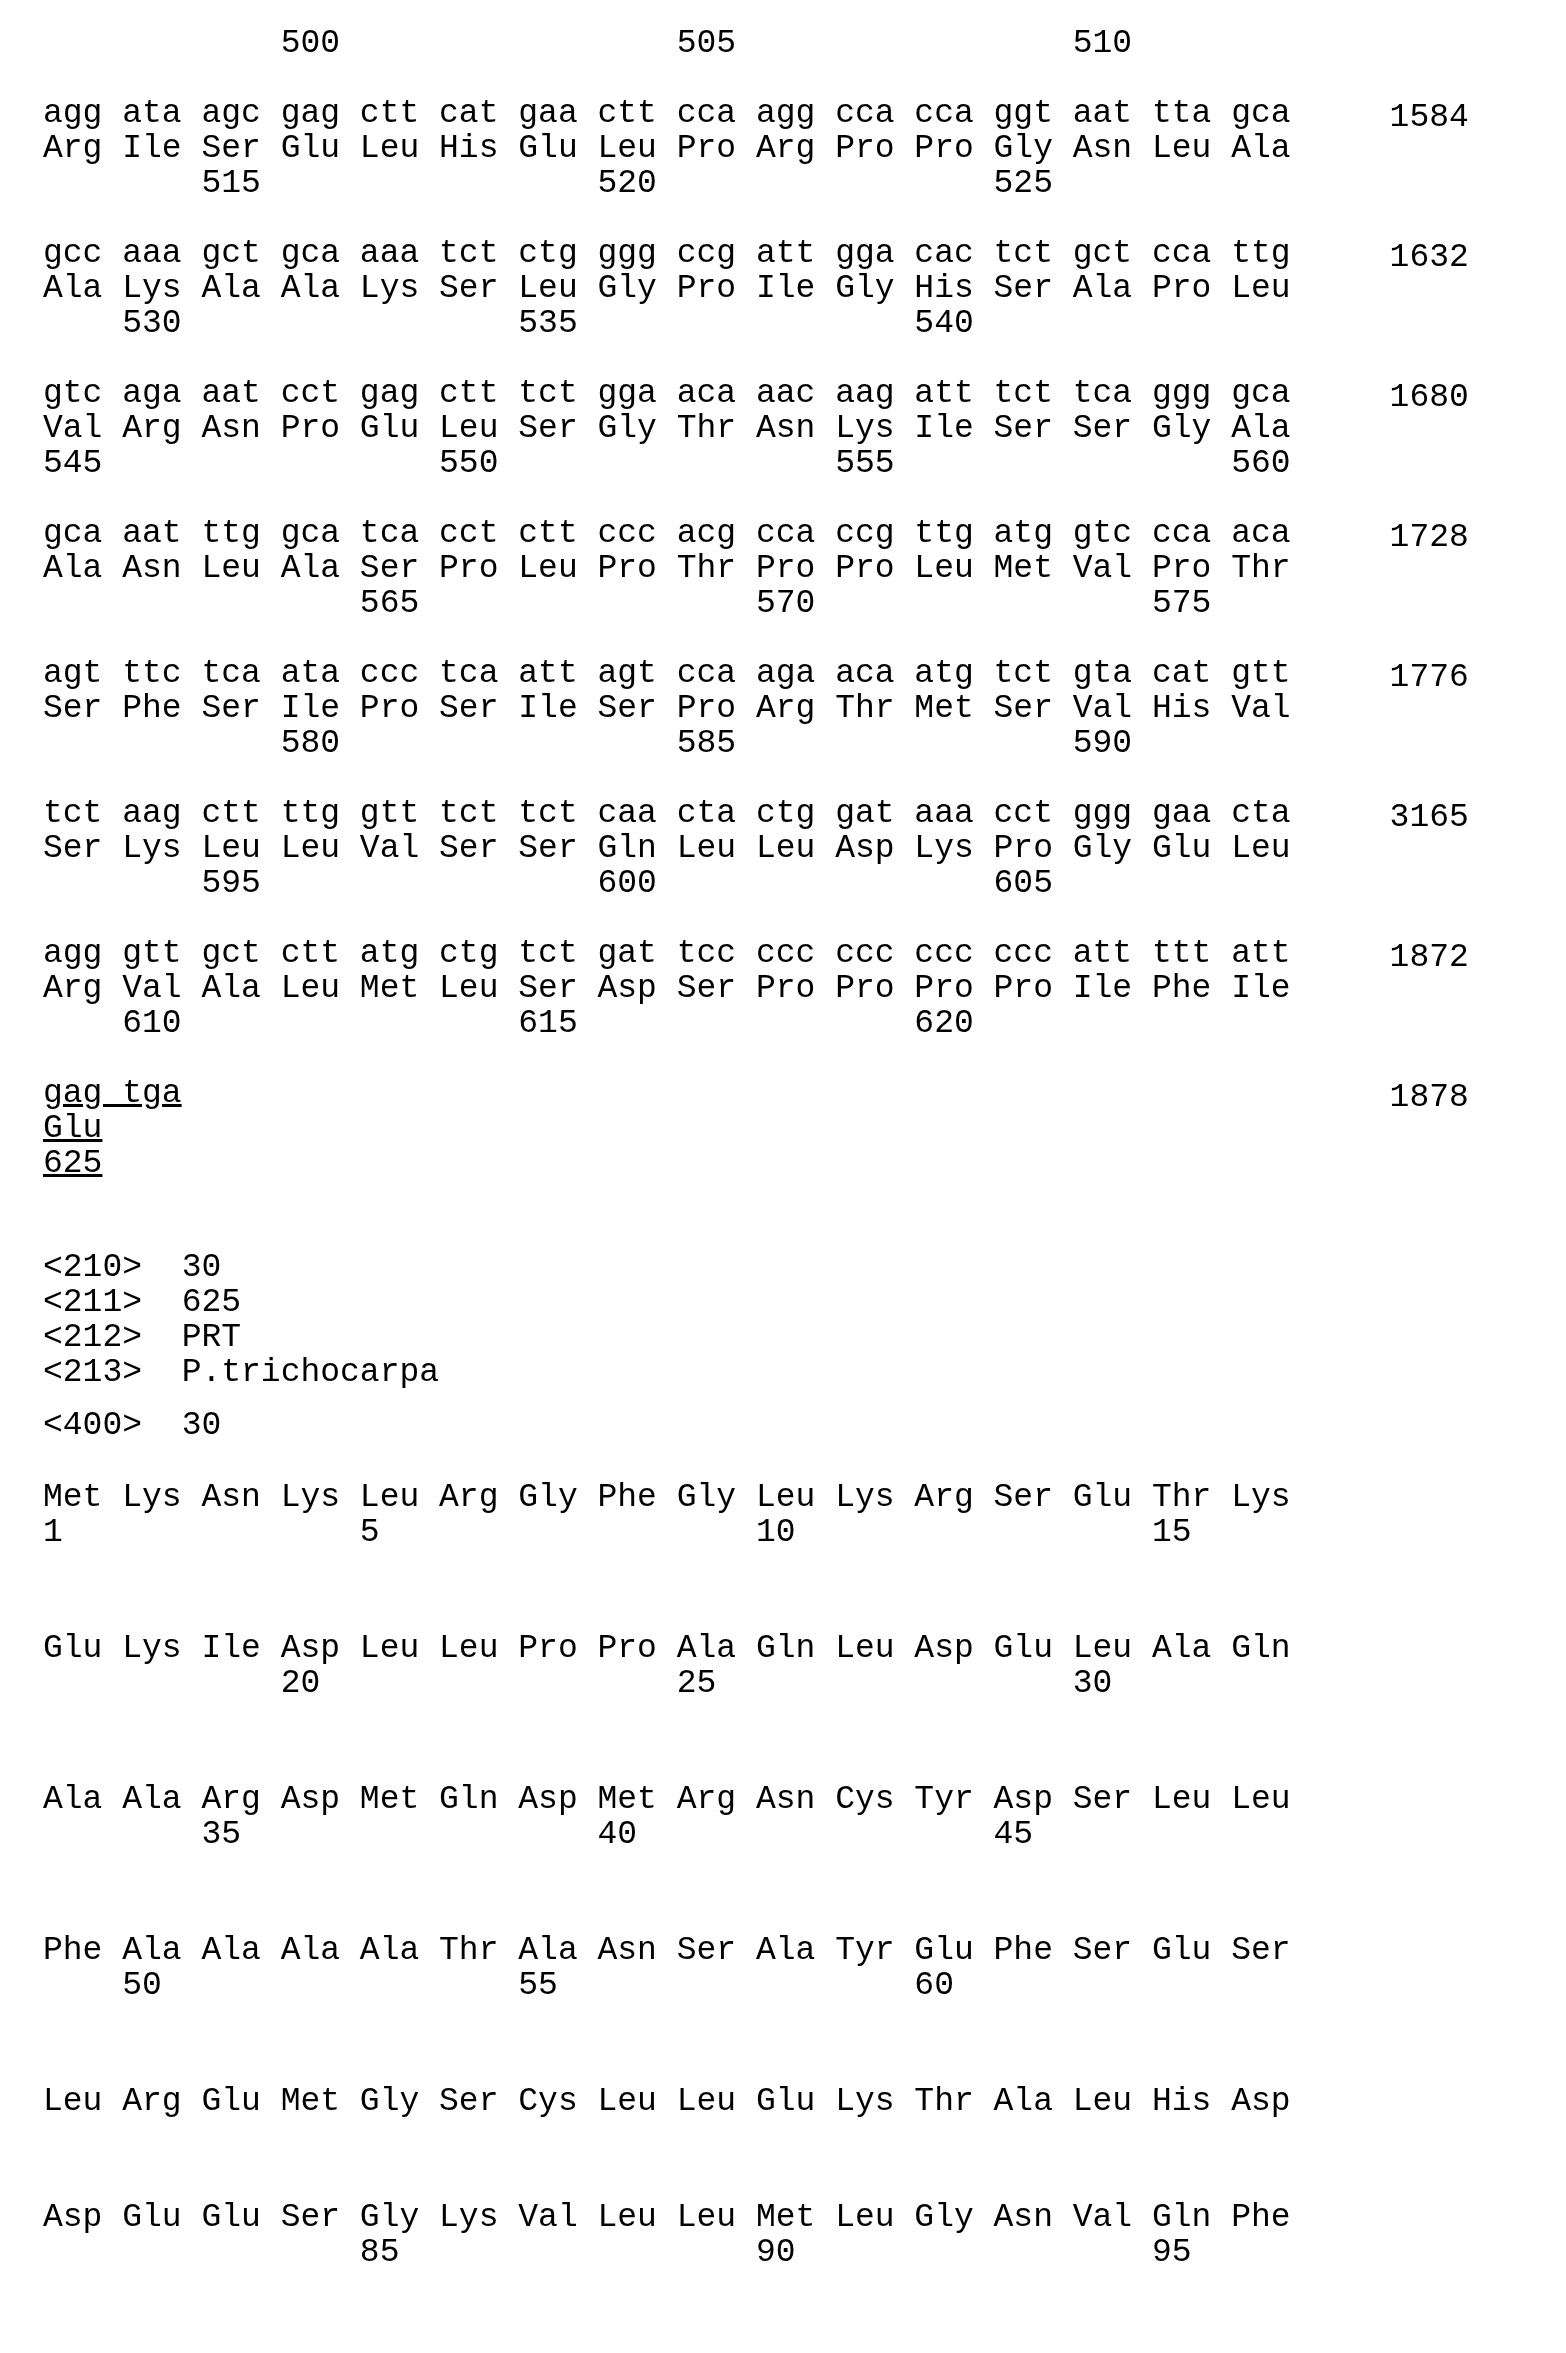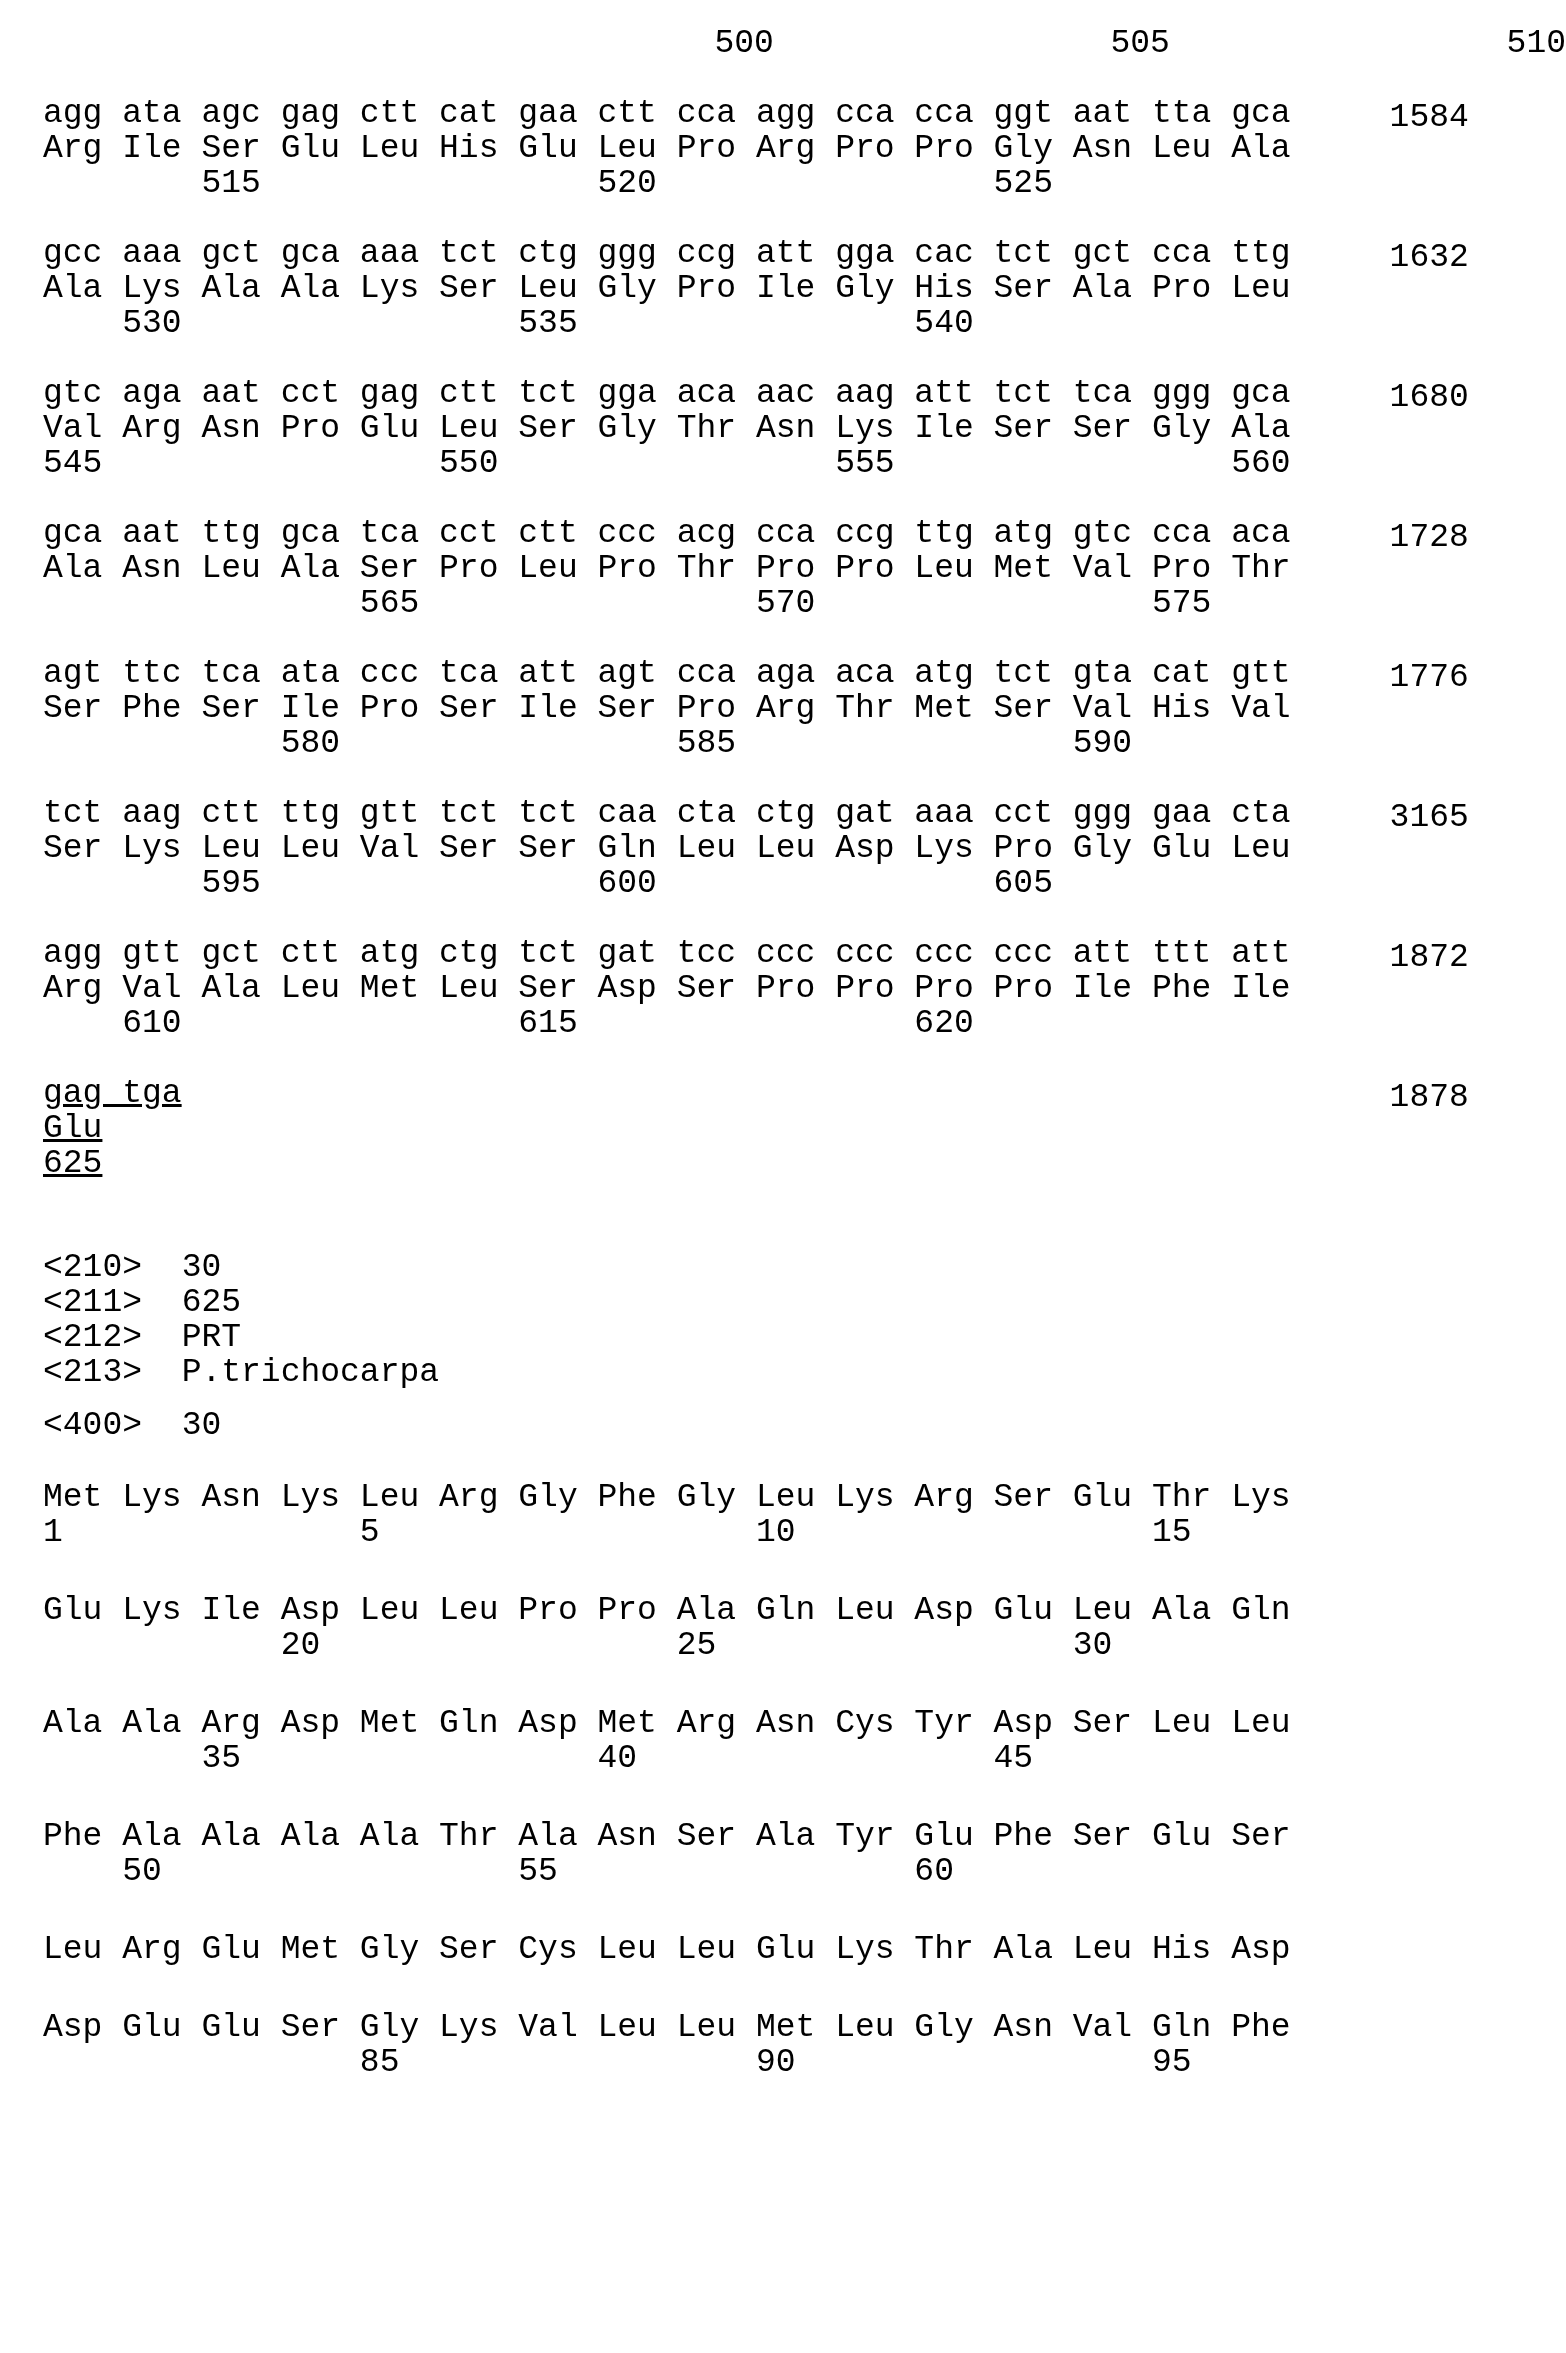--- a/index.html
+++ b/index.html
@@ -9,26 +9,26 @@
     background: #ffffff;
     color: #000000;
     font-family: "Liberation Mono", "DejaVu Sans Mono", monospace;
     font-size: 33px;
     line-height: 35px;
     overflow: hidden;
   }
   .page { padding: 26px 0 0 43px; }
   .line { white-space: pre; height: 35px; position: relative; }
   .seqnum { position: absolute; left: 68ch; top: 4px; }
-  .top-ruler { margin-bottom: 35px; text-align: right; }
+  .top-ruler { margin-bottom: 35px; }
   .dna-block { margin-bottom: 35px; }
   .dna-block.last { margin-bottom: 69px; text-decoration: underline; }
   .meta-line .meta-value { padding-left: 2ch; }
   .seq400 { margin-top: 18px; }
-  .protein-block { margin-top: 43px; }
+  .protein-block { margin-top: 81px; }
   .protein-block.first { margin-top: 37px; }
 </style>
 </head>
 <body>
 
 <div class="page">
 
   <div class="line top-ruler">            500                 505                 510</div>
 
   <div class="dna-block">

